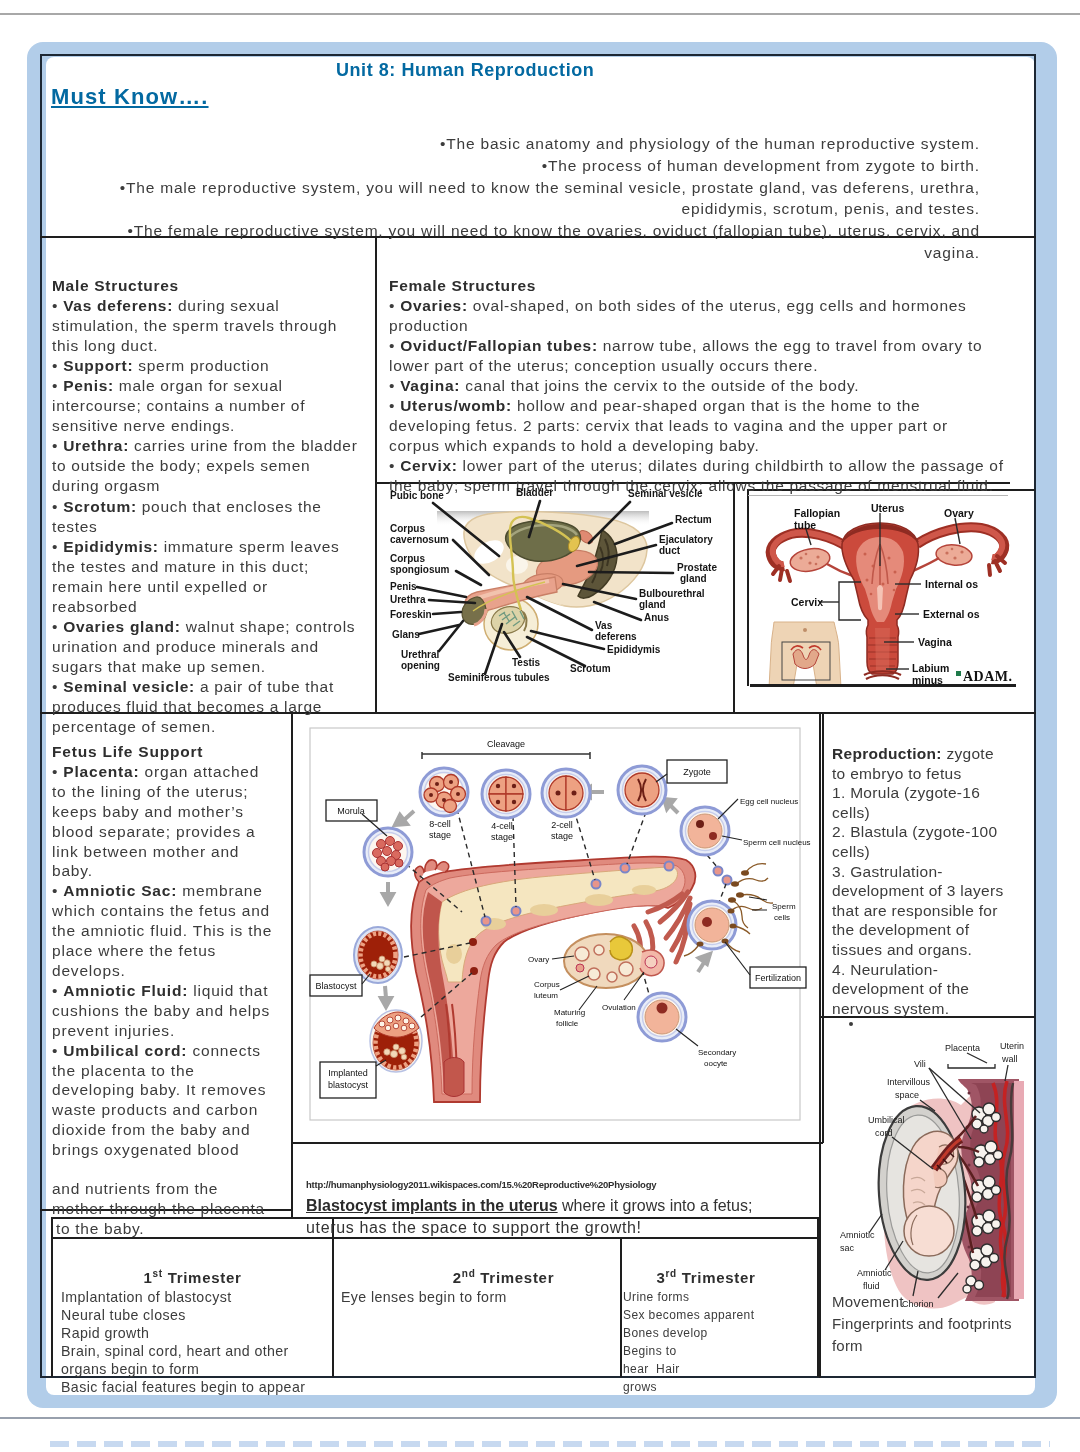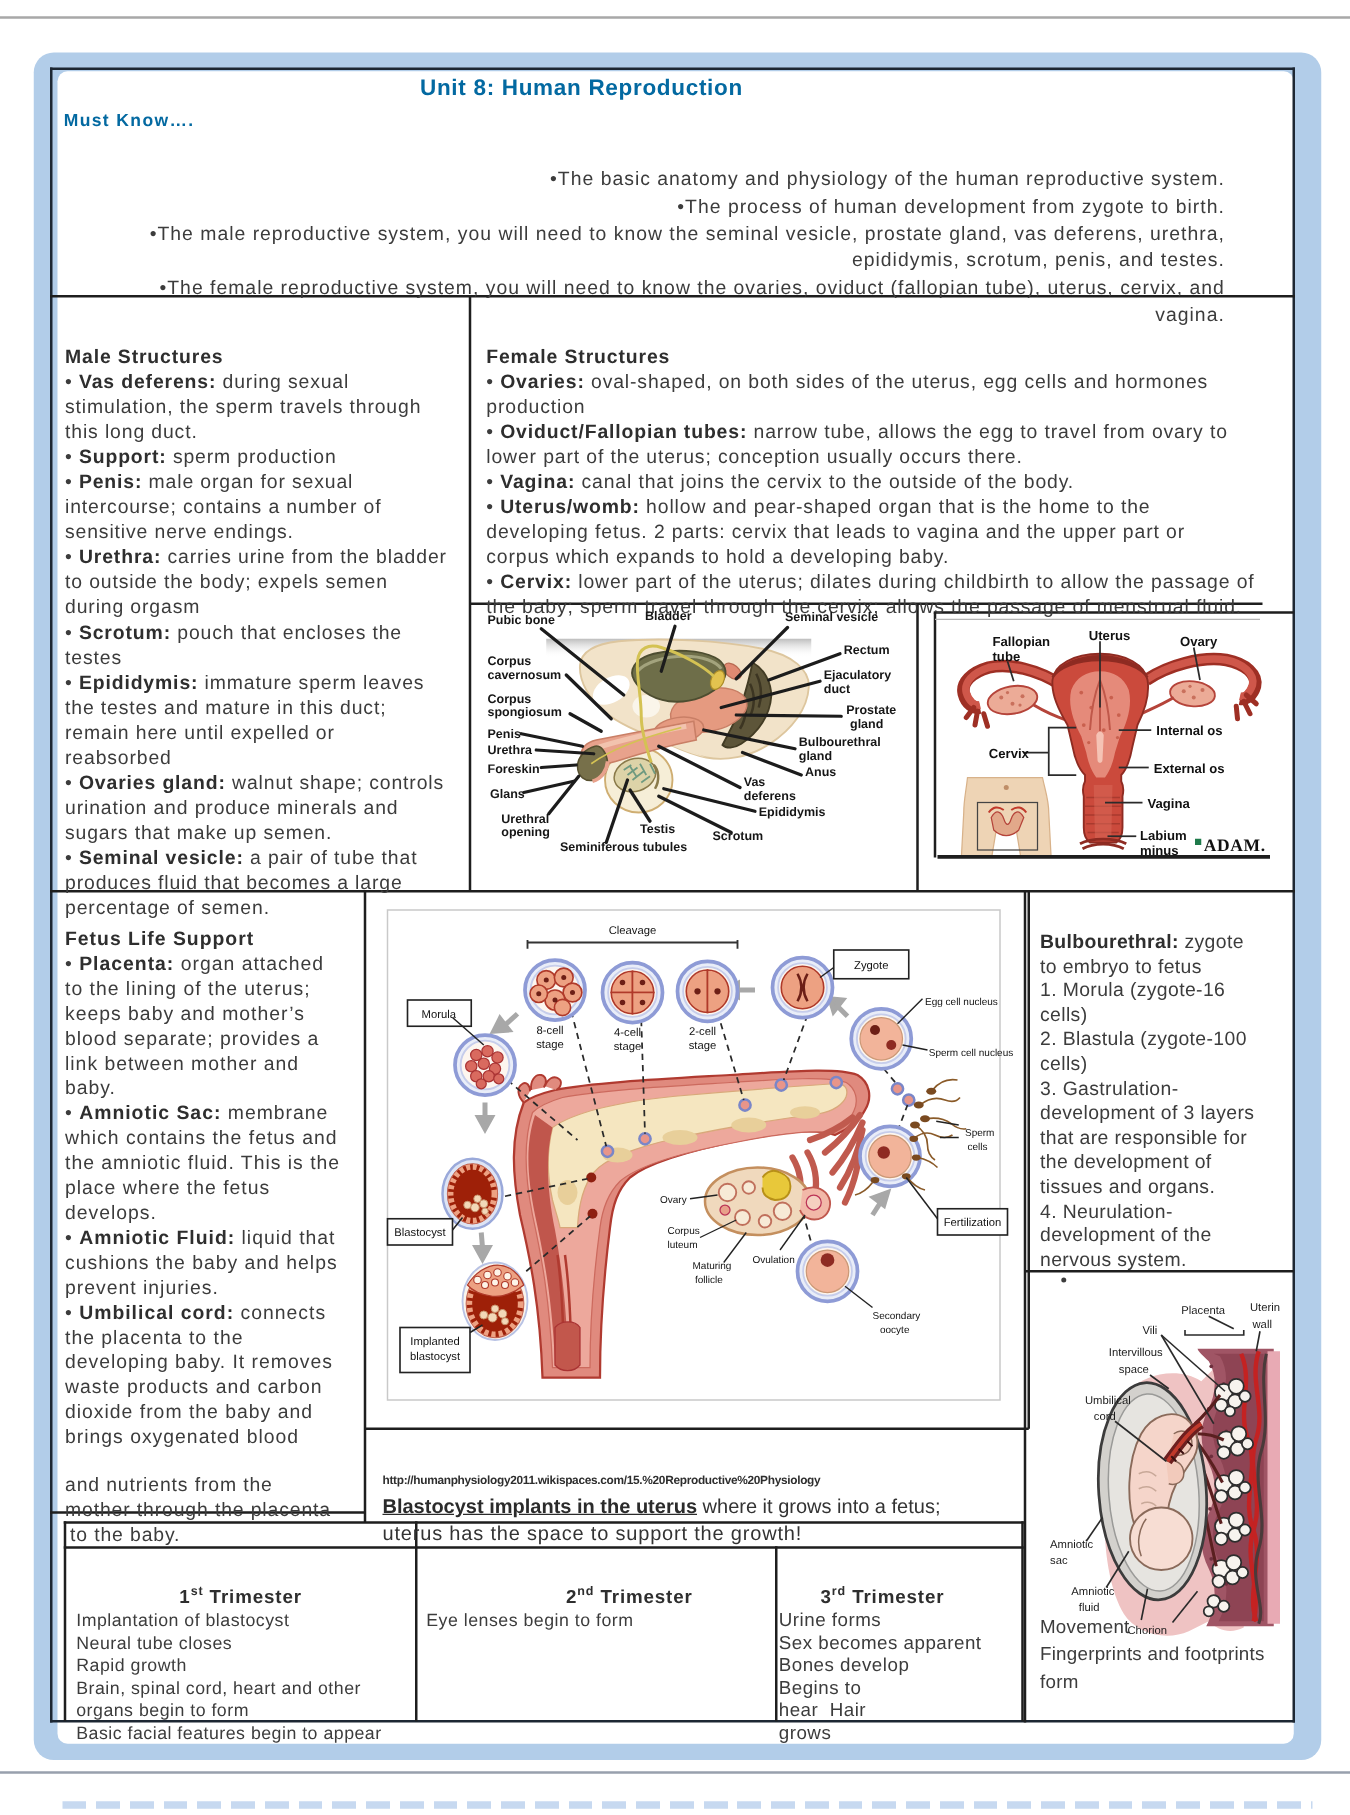--- a/index.html
+++ b/index.html
@@ -44,21 +44,21 @@
 <div class="ln" style="left:40px;top:1209px;width:252px;height:2px;"></div>
 
 <div class="ln" style="left:51px;top:1217px;width:768px;height:2px;"></div>
 <div class="ln" style="left:51px;top:1237px;width:768px;height:2px;"></div>
 <div class="ln" style="left:51px;top:1217px;width:2px;height:160px;"></div>
 <div class="ln" style="left:332px;top:1217px;width:2px;height:160px;"></div>
 <div class="ln" style="left:620px;top:1237px;width:2px;height:140px;"></div>
 <div class="ln" style="left:817px;top:1217px;width:2px;height:160px;"></div>
 
 <div class="t red" style="left:336px;top:61px;font-size:18px;letter-spacing:0.55px;">Unit 8: Human Reproduction</div>
-<div class="t red" style="left:51px;top:87px;font-size:14px;letter-spacing:1.1px;">Must Know….</div>
+<div class="t red" style="left:51px;top:87px;font-size:22px;letter-spacing:1.1px;text-decoration:underline;">Must Know….</div>
 
 <div class="t" style="left:97px;top:133px;line-height:21.8px;letter-spacing:0.8px;text-align:right;">
 <span style="display:inline-block;width:29px;">•</span>The basic anatomy and physiology of the human reproductive system.<br>
 <span style="display:inline-block;width:29px;">•</span>The process of human development from zygote to birth.<br>
 <span style="display:inline-block;width:29px;">•</span>The male reproductive system, you will need to know the seminal vesicle, prostate gland, vas deferens, urethra,<br>
 <span style="display:inline-block;width:29px;"></span>epididymis, scrotum, penis, and testes.<br>
 <span style="display:inline-block;width:29px;">•</span>The female reproductive system, you will need to know the ovaries, oviduct (fallopian tube), uterus, cervix, and<br>
 <span style="display:inline-block;width:29px;"></span>vagina.
 </div>
 
@@ -125,21 +125,21 @@
 dioxide from the baby and<br>
 brings oxygenated blood
 </div>
 <div class="t" style="left:52px;top:1179px;line-height:20.2px;">
 and nutrients from the<br>
 mother through the placenta
 </div>
 <div class="t" style="left:56px;top:1219px;">to the baby.</div>
 
 <div class="t" style="left:832px;top:744px;line-height:19.6px;letter-spacing:0.3px;">
-<b>Bulbourethral:</b> zygote<br>
+<b>Reproduction:</b> zygote<br>
 to embryo to fetus<br>
 1. Morula (zygote-16<br>
 cells)<br>
 2. Blastula (zygote-100<br>
 cells)<br>
 3. Gastrulation-<br>
 development of 3 layers<br>
 that are responsible for<br>
 the development of<br>
 tissues and organs.<br>
@@ -158,21 +158,21 @@
 Implantation of blastocyst<br>
 Neural tube closes<br>
 Rapid growth<br>
 Brain, spinal cord, heart and other<br>
 organs begin to form<br>
 Basic facial features begin to appear
 </div>
 <div class="t" style="left:334px;top:1264px;width:339px;text-align:center;font-size:15px;"><b>2<sup>nd</sup> Trimester</b></div>
 <div class="t" style="left:341px;top:1288px;font-size:14.2px;letter-spacing:0.4px;">Eye lenses begin to form</div>
 <div class="t" style="left:622px;top:1264px;width:168px;text-align:center;font-size:15px;"><b>3<sup>rd</sup> Trimester</b></div>
-<div class="t" style="left:623px;top:1288px;font-size:15px;line-height:18.1px;letter-spacing:0.4px;">
+<div class="t" style="left:623px;top:1288px;font-size:12px;line-height:18.1px;letter-spacing:0.4px;">
 Urine forms<br>
 Sex becomes apparent<br>
 Bones develop<br>
 Begins to<br>
 hear&nbsp;&nbsp;Hair<br>
 grows
 </div>
 <div class="t" style="left:832px;top:1291px;font-size:15px;line-height:21.8px;letter-spacing:0.2px;">
 Movement<br>
 Fingerprints and footprints<br>

